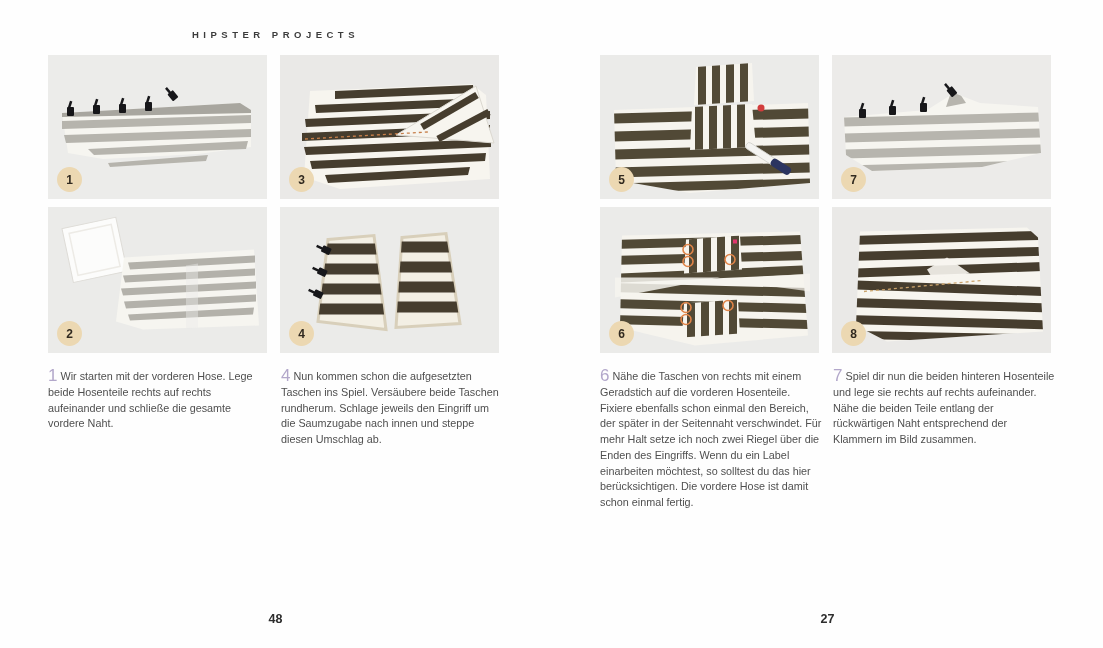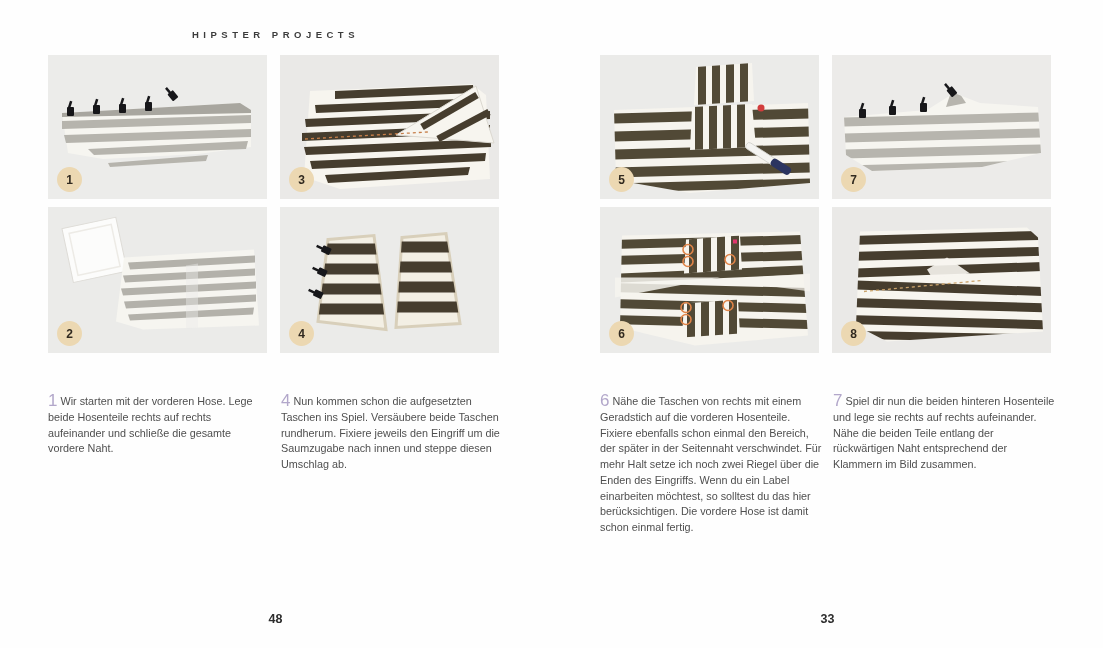--- a/index.html
+++ b/index.html
@@ -26,21 +26,21 @@
   .photo { position:relative; background:#ebebe9; overflow:hidden; }
   .photo svg { display:block; width:100%; height:100%; }
   .badge {
     position:absolute; left:9px; bottom:7px; width:25px; height:25px;
     border-radius:50%; background:#ecd8b2;
     display:flex; align-items:center; justify-content:center;
     font-size:12px; font-weight:bold; color:#312a20;
   }
 
   .columns { position:absolute; top:367px; left:48px; width:455px; display:flex; gap:11px; }
-  .col { width:222px;margin-top:25px; }
+  .col { width:222px; }
   .step { font-size:10.8px; line-height:1.46; color:#4f4f4f; margin-bottom:13px; }
   .step-num {
     font-size:17px; line-height:1; color:#b2a7ca; margin-right:3px;
     font-weight:400; vertical-align:-1px;
   }
 
   .page-number {
     position:absolute; top:612px; left:0; width:100%; text-align:center;
     font-size:12.5px; font-weight:bold; color:#2d2d2d;
   }
@@ -167,21 +167,21 @@
         </svg>
         <div class="badge">4</div>
       </div>
     </div>
 
     <div class="columns">
       <div class="col">
         <p class="step"><span class="step-num">1</span><span>Wir starten mit der vorderen Hose. Lege beide Hosenteile rechts auf rechts aufeinander und schließe die gesamte vordere Naht.</span></p>
       </div>
       <div class="col">
-        <p class="step"><span class="step-num">4</span><span>Nun kommen schon die aufgesetzten Taschen ins Spiel. Versäubere beide Taschen rundherum. Fixiere jeweils den Eingriff um die Saumzugabe nach innen und steppe diesen Umschlag ab.</span></p>
+        <p class="step"><span class="step-num">4</span><span>Nun kommen schon die aufgesetzten Taschen ins Spiel. Versäubere beide Taschen rundherum. Schlage jeweils den Eingriff um die Saumzugabe nach innen und steppe diesen Umschlag ab.</span></p>
       </div>
     </div>
 
     <div class="page-number">48</div>
   </div>
 
   <div class="page page-right">
 
     <div class="photo-grid">
 
@@ -341,16 +341,16 @@
 
     <div class="columns">
       <div class="col">
         <p class="step"><span class="step-num">6</span><span>Nähe die Taschen von rechts mit einem Geradstich auf die vorderen Hosenteile. Fixiere ebenfalls schon einmal den Bereich, der später in der Seitennaht verschwindet. Für mehr Halt setze ich noch zwei Riegel über die Enden des Eingriffs. Wenn du ein Label einarbeiten möchtest, so solltest du das hier berücksichtigen. Die vordere Hose ist damit schon einmal fertig.</span></p>
       </div>
       <div class="col">
         <p class="step"><span class="step-num">7</span><span>Spiel dir nun die beiden hinteren Hosenteile und lege sie rechts auf rechts aufeinander. Nähe die beiden Teile entlang der rückwärtigen Naht entsprechend der Klammern im Bild zusammen.</span></p>
       </div>
     </div>
 
-    <div class="page-number">33</div>
+    <div class="page-number">27</div>
   </div>
 
 </div>
 
 </body></html>

